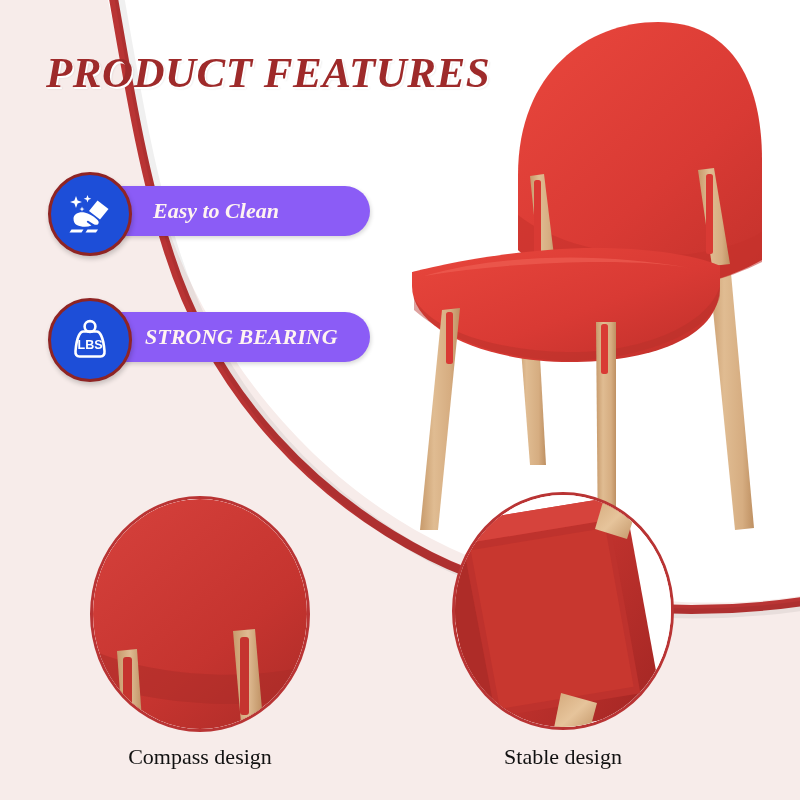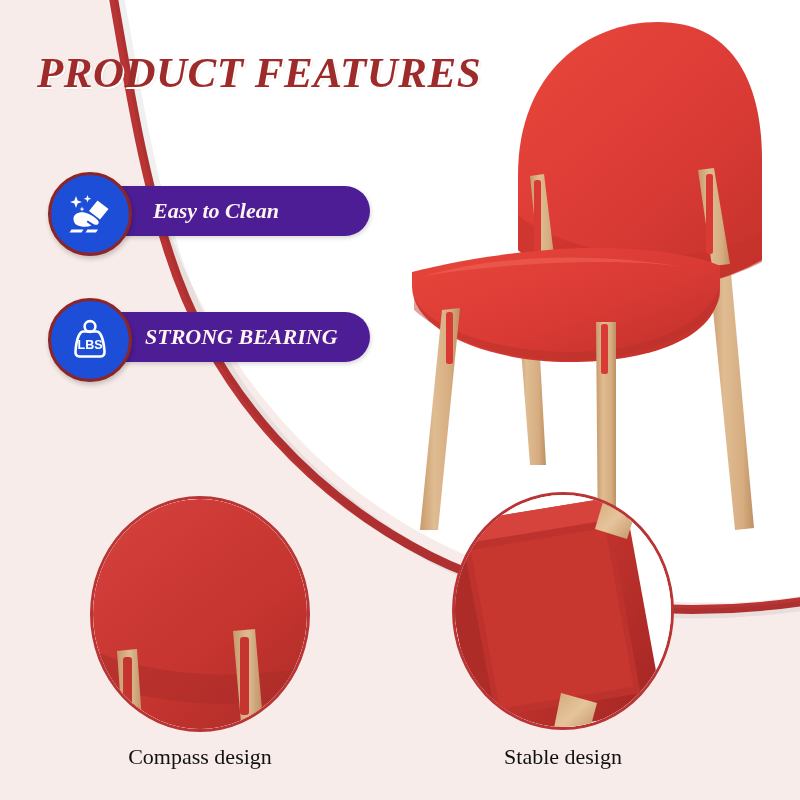--- a/index.html
+++ b/index.html
@@ -9,34 +9,34 @@
     background:#F7ECEA;
   }
   #stage{position:relative;width:800px;height:800px;overflow:hidden;background:#F7ECEA;}
 
   
   .bg-base{position:absolute;inset:0;background:#F7ECEA;}
   .bg-white-svg{position:absolute;inset:0;}
 
   
   .title{
-    position:absolute;left:37px;top:48px;
+    position:absolute;left:46px;top:48px;
     font-family:"Liberation Serif", serif;
     font-weight:bold;font-style:italic;
     font-size:43px;letter-spacing:.5px;
     color:#9E2A2A;
     white-space:nowrap;
     text-shadow:1.5px 1.5px 0 #ffffff, 2px 2px 2px rgba(0,0,0,.10);
   }
 
   
   .badge{position:absolute;height:50px;}
   .badge .pill{
     position:absolute;left:47px;top:0;height:50px;
-    background:#4c1d95;border-radius:25px;
+    background:#8b5cf6;border-radius:25px;
     box-shadow:1px 2px 4px rgba(0,0,0,.16);
     display:flex;align-items:center;
   }
   .badge .pill-label{
     color:#FFF4F1;font-family:"Liberation Serif",serif;
     font-style:italic;font-weight:bold;
     white-space:nowrap;line-height:1;
   }
   .badge .circle{
     position:absolute;left:0;top:-14px;

